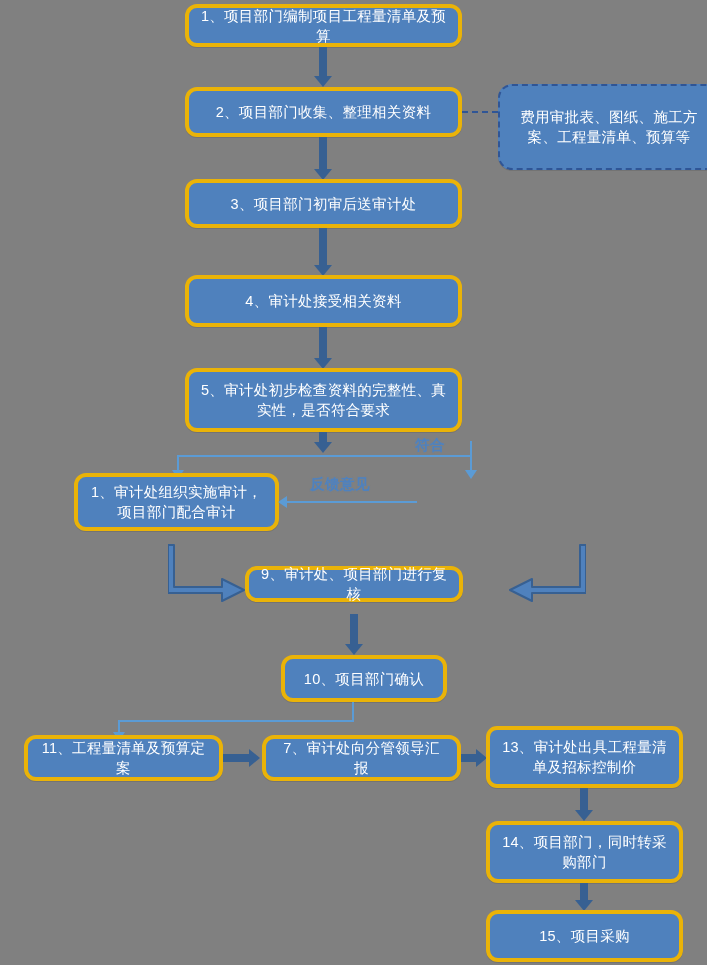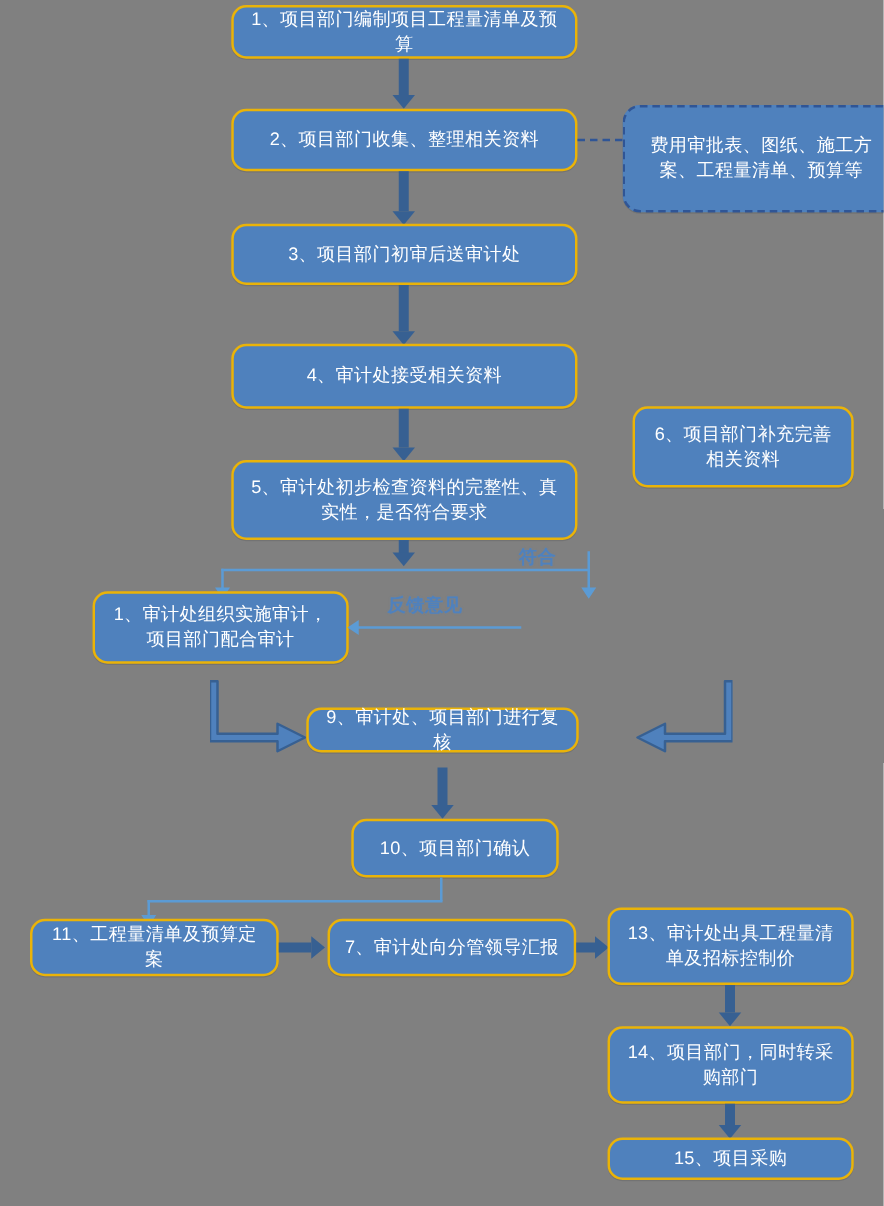--- a/index.html
+++ b/index.html
@@ -13,21 +13,21 @@
     height: 965px;
     background: #808080;
     font-family: "Liberation Sans", "DejaVu Sans", sans-serif;
     overflow: hidden;
   }
   
   .box {
     position: absolute;
     box-sizing: border-box;
     background: #4f81bd;
-    border: 2px solid #eab308;
+    border: 4px solid #eab308;
     border-radius: 12px;
     color: #ffffff;
     font-size: 14.5px;
     line-height: 1.38;
     display: flex;
     align-items: center;
     justify-content: center;
     text-align: center;
     padding: 2px 10px;
     letter-spacing: 0.3px;
@@ -139,23 +139,20 @@
     <span class="txt">4、审计处接受相关资料</span>
   </div>
 
   <div class="v-shaft" style="left:319px; top:327px; height:31px;"></div>
   <div class="head-down" style="left:314px; top:358px;"></div>
 
   <div class="box" style="left:185px; top:368px; width:277px; height:64px;">
     <span class="txt">5、审计处初步检查资料的完整性、真实性，是否符合要求</span>
   </div>
 
-  <div class="box" style="left:506px; top:325px; width:177px; height:65px;">
-    <span class="txt">6、项目部门补充完善相关资料</span>
-  </div>
 
   <div class="v-shaft" style="left:319px; top:432px; height:12px;"></div>
   <div class="head-down" style="left:314px; top:442px;"></div>
 
   <div class="lite-h" style="left:177px; top:455px; width:295px;"></div>
 
   <div class="lite-v" style="left:177px; top:455px; height:18px;"></div>
   <div class="lite-head-down" style="left:172px; top:470px;"></div>
 
   <div class="lite-v" style="left:470px; top:441px; height:32px;"></div>
@@ -217,17 +214,17 @@
   <div class="v-shaft" style="left:580px; top:788px; height:22px;"></div>
   <div class="head-down" style="left:575px; top:810px;"></div>
 
   <div class="box" style="left:486px; top:821px; width:197px; height:62px;">
     <span class="txt">14、项目部门，同时转采购部门</span>
   </div>
 
   <div class="v-shaft" style="left:580px; top:883px; height:17px;"></div>
   <div class="head-down" style="left:575px; top:900px;"></div>
 
-  <div class="box" style="left:486px; top:910px; width:197px; height:34px;">
+  <div class="box" style="left:486px; top:910px; width:197px; height:52px;">
     <span class="txt">15、项目采购</span>
   </div>
 
 </div>
 
 </body></html>

